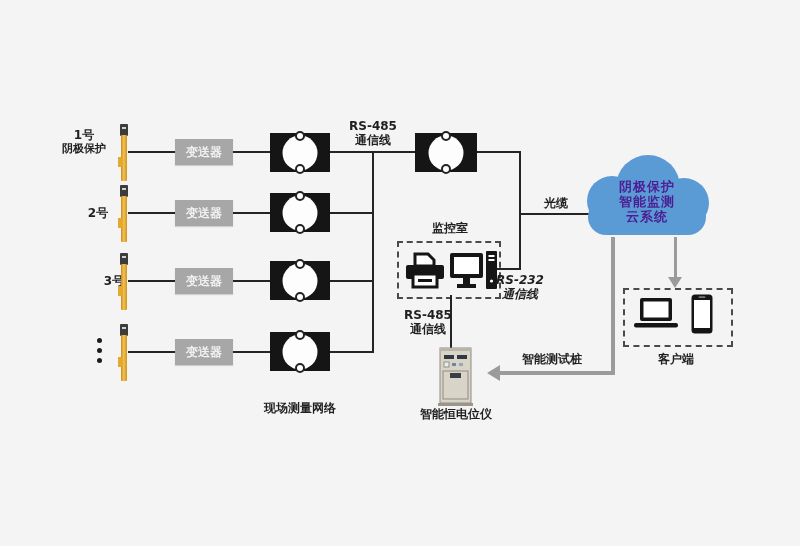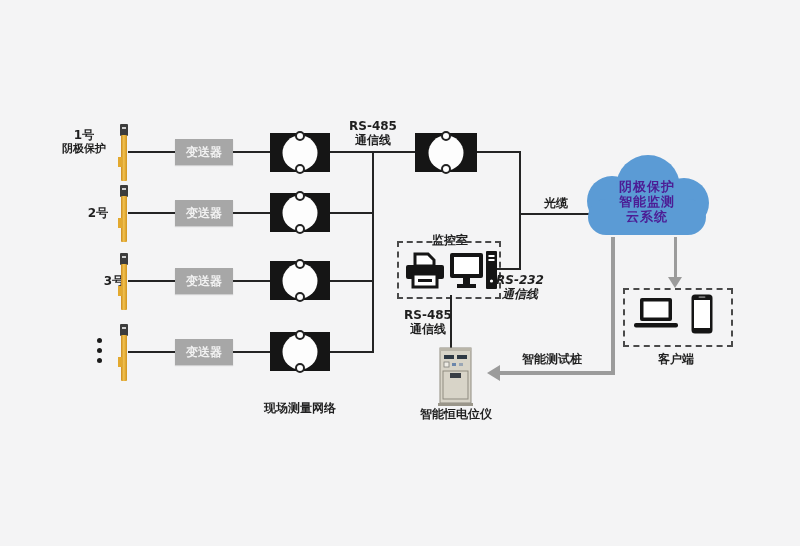--- a/index.html
+++ b/index.html
@@ -173,21 +173,21 @@
         <rect x="8" y="44" width="118" height="36" rx="18"></rect>
       </g>
     </svg>
     <div class="txt">
       <div>阴极保护</div>
       <div>智能监测</div>
       <div>云系统</div>
     </div>
   </div>
 
-  <div class="lbl" style="left:420px;top:233px;width:60px;">
+  <div class="lbl" style="left:420px;top:221px;width:60px;">
     <div>监控室</div>
   </div>
   <div class="dashed" style="left:397px;top:241px;width:100px;height:54px;"></div>
   <svg class="icon" style="left:404px;top:252px;" width="42" height="38" viewBox="0 0 42 38">
     <path d="M11 2 h13 l6 6 v6 H11 z" fill="#fff" stroke="#151515" stroke-width="3"></path>
     <rect x="2" y="13" width="38" height="14" rx="2" fill="#151515"></rect>
     <rect x="9" y="22" width="24" height="13" fill="#fff" stroke="#151515" stroke-width="3"></rect>
     <rect x="14" y="27" width="14" height="3" fill="#151515"></rect>
   </svg>
   <svg class="icon" style="left:450px;top:251px;" width="48" height="40" viewBox="0 0 48 40">

